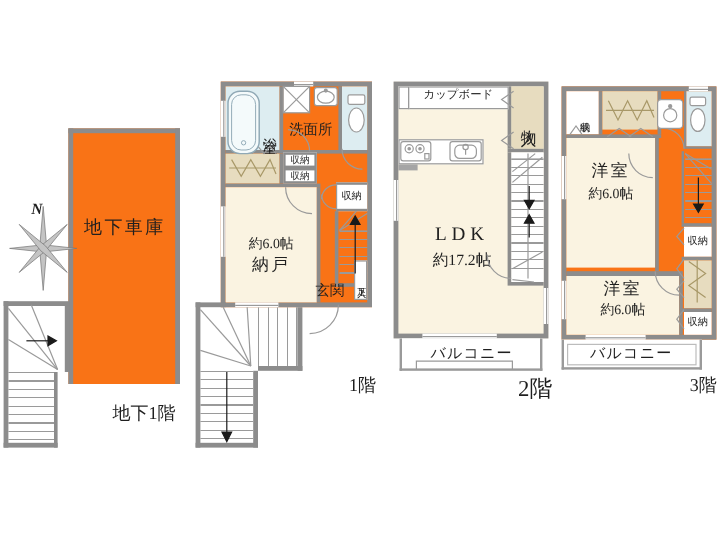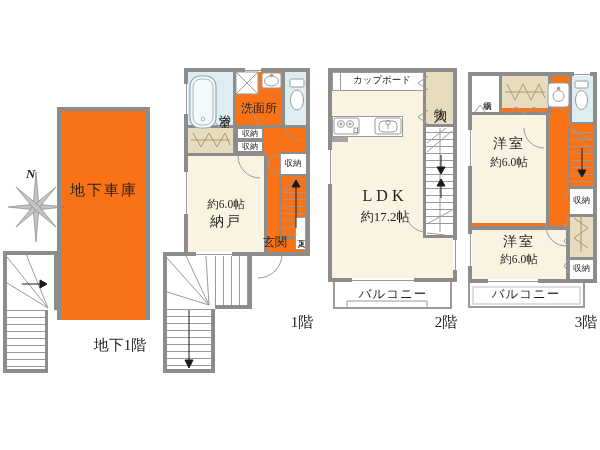--- a/index.html
+++ b/index.html
@@ -99,21 +99,21 @@
   <div class="abs" style="left:0;top:65px;width:16px;height:5px;background:#a5a5a5;"></div>
 
   <div class="lb" style="left:10px;top:3px;width:80px;font-size:9.5px;">カップボード</div>
   <div class="lb vt" style="left:100px;top:10px;width:15px;height:34px;font-size:13px;">物入</div>
   <div class="lb" style="left:20px;top:115px;width:66px;font-size:16px;letter-spacing:4px;">LDK</div>
   <div class="lb" style="left:20px;top:138px;width:66px;font-size:13px;">約17.2帖</div>
 </div>
 
 <div class="abs" style="left:333px;top:282px;width:119px;height:27px;background:#fff;border:2px solid #9a9a9a;border-top:none;box-sizing:border-box;"></div>
 <div class="lb" style="left:343px;top:287px;width:100px;font-size:12.5px;letter-spacing:1px;">バルコニー</div>
-<div class="lb" style="left:428px;top:314px;width:36px;font-size:15px;">2階</div>
+<div class="lb" style="left:428px;top:314px;width:36px;font-size:19px;">2階</div>
 
 <div class="plan" style="left:468px;top:72px;width:129px;height:211px;font-family:Liberation Serif, serif;">
   <div class="room" style="left:0;top:0;width:27px;height:36px;background:#fff;"></div>
   <div class="wall" style="left:27px;top:0;width:3px;height:36px;"></div>
   <div class="room tan" style="left:30px;top:0;width:46px;height:32px;"></div>
   <div class="wall" style="left:76px;top:0;width:3px;height:36px;"></div>
   <div class="wall" style="left:98px;top:0;width:2px;height:46px;"></div>
   <div class="room wet" style="left:100px;top:0;width:21px;height:46px;"></div>
   <div class="wall" style="left:98px;top:46px;width:23px;height:2px;"></div>
   <div class="wall" style="left:0;top:36px;width:79px;height:3px;"></div>

